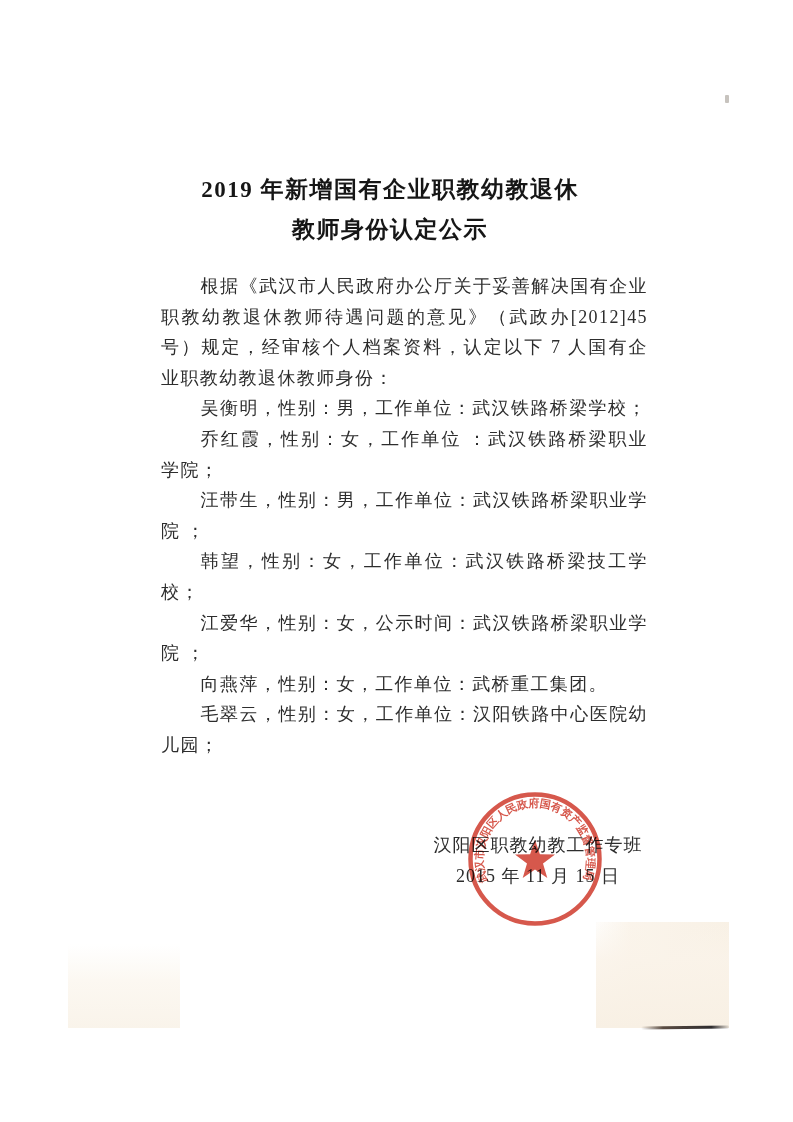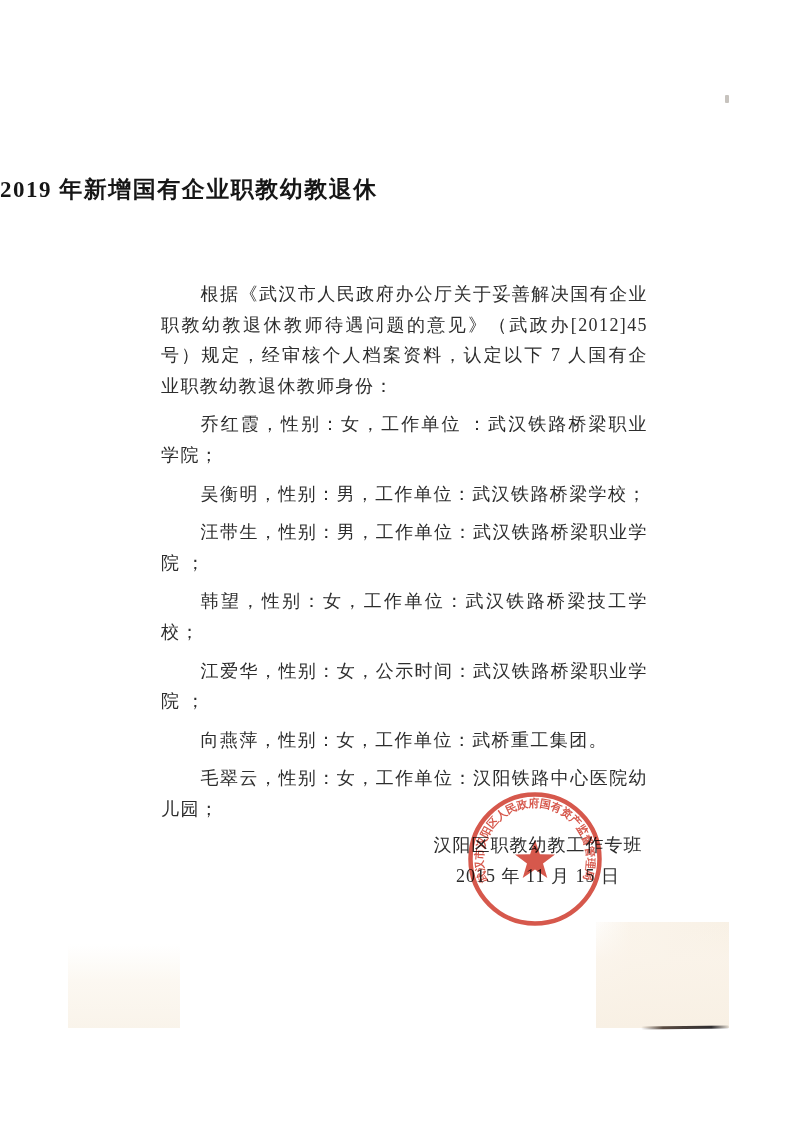--- a/index.html
+++ b/index.html
@@ -28,31 +28,32 @@
     background: linear-gradient(90deg, rgba(74,63,56,0) 0%, #5a4c42 25%, #2e2c2e 80%, rgba(60,60,60,0.1) 100%);
     transform: rotate(-0.8deg);
     border-radius: 2px;
   }
   .scan-speck {
     position: absolute; left: 725px; top: 95px; width: 4px; height: 8px;
     background: #b9b4ae; border-radius: 1px; opacity: 0.8;
   }
   .doc-title {
     position: absolute; left: 0; top: 170px; width: 780px;
+    text-align: center;
     font-size: 23px; font-weight: bold;
     line-height: 40px; letter-spacing: 1.5px;
     color: #161616;
   }
   .doc-body {
     position: absolute; left: 161px; top: 271px; width: 487px;
     font-size: 18px; line-height: 30.6px; letter-spacing: 1.4px;
     color: #2d2d2d;
     text-align: justify;
   }
-  .doc-body p { text-indent: 2.2em; margin-top: 8px; }
+  .doc-body p { text-indent: 2.2em; }
   .signature-block {
     position: absolute; left: 408px; top: 830px; width: 260px;
     text-align: center;
     font-size: 18px; line-height: 31px; letter-spacing: 1px;
     color: #2d2d2d;
   }
   .seal-stamp {
     position: absolute; left: 460px; top: 784px; width: 150px; height: 150px;
     opacity: 0.85;
     mix-blend-mode: multiply;
@@ -65,26 +66,27 @@
     fill: var(--seal-red, #cf3a2c);
   }
 </style>
 </head>
 <body>
 
 <div class="page">
 
   <div class="doc-title">
     <div>2019 年新增国有企业职教幼教退休</div>
+    <div>教师身份认定公示</div>
   </div>
 
   <div class="doc-body">
     <p>根据《武汉市人民政府办公厅关于妥善解决国有企业职教幼教退休教师待遇问题的意见》（武政办[2012]45 号）规定，经审核个人档案资料，认定以下 7 人国有企业职教幼教退休教师身份：</p>
+    <p>吴衡明，性别：男，工作单位：武汉铁路桥梁学校；</p>
     <p>乔红霞，性别：女，工作单位 ：武汉铁路桥梁职业学院；</p>
-    <p>吴衡明，性别：男，工作单位：武汉铁路桥梁学校；</p>
     <p>汪带生，性别：男，工作单位：武汉铁路桥梁职业学院 ；</p>
     <p>韩望，性别：女，工作单位：武汉铁路桥梁技工学校；</p>
     <p>江爱华，性别：女，公示时间：武汉铁路桥梁职业学院 ；</p>
     <p>向燕萍，性别：女，工作单位：武桥重工集团。</p>
     <p>毛翠云，性别：女，工作单位：汉阳铁路中心医院幼儿园；</p>
   </div>
 
   <div class="signature-block">
     <div>汉阳区职教幼教工作专班</div>
     <div>2015 年 11 月 15 日</div>

